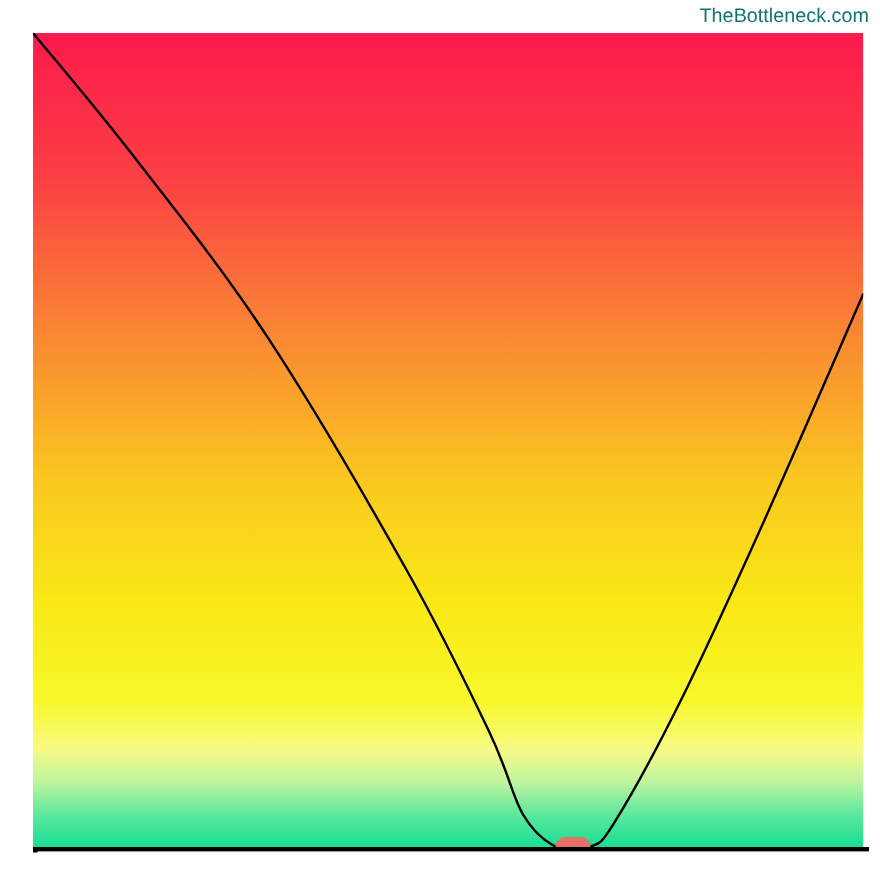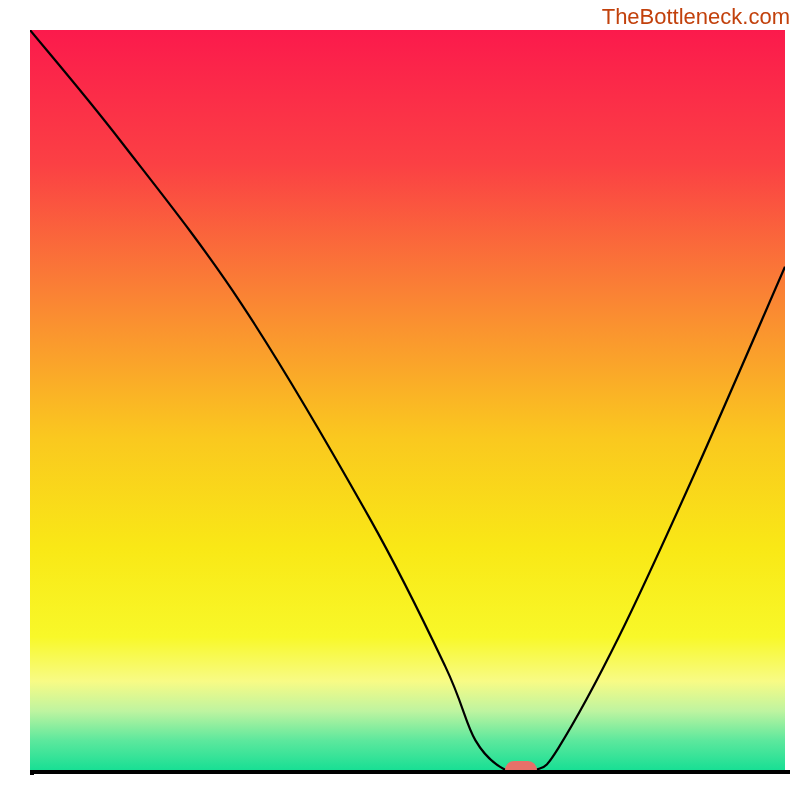--- a/index.html
+++ b/index.html
@@ -8,22 +8,22 @@
     height: 800px;
     background: #ffffff;
     position: relative;
     font-family: Arial, sans-serif;
     overflow: hidden;
   }
   .attribution {
     position: absolute;
     top: 4px;
     right: 10px;
-    color: #c2410c;
-    font-size: 22px;
+    color: #0f766e;
+    font-size: 18px;
     font-weight: 500;
     z-index: 10;
   }
   .chart-area {
     position: absolute;
     left: 30px;
     top: 30px;
     width: 755px;
     height: 740px;
     overflow: hidden;

